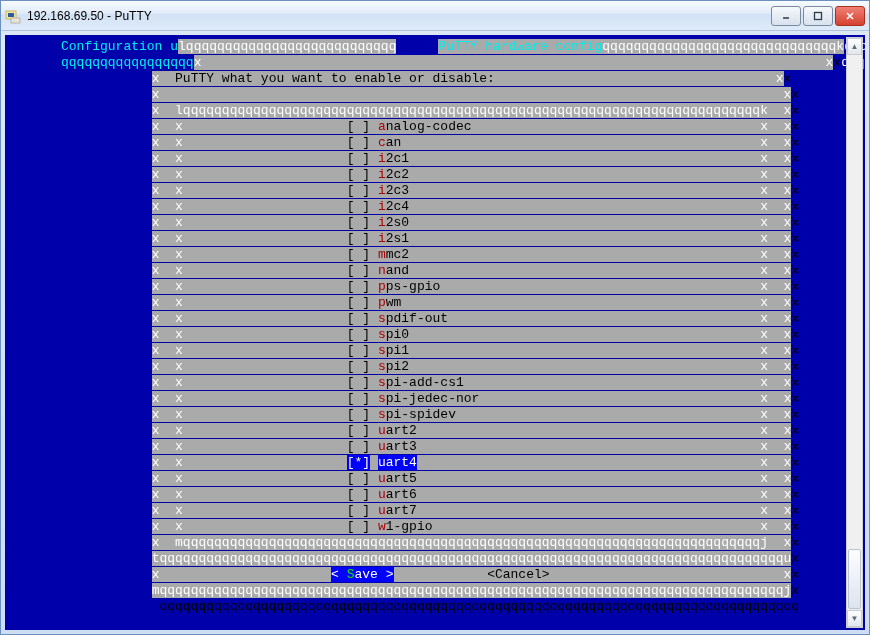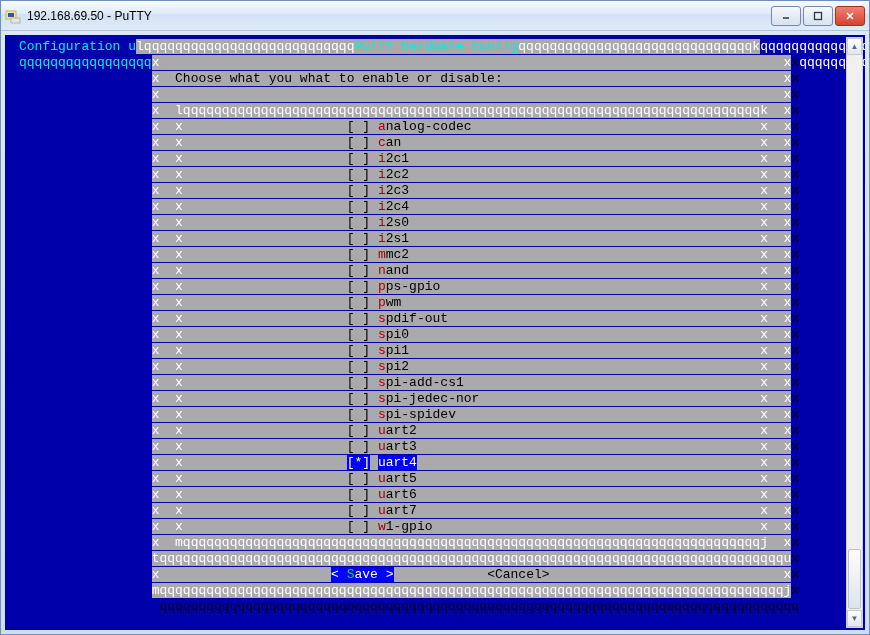--- a/index.html
+++ b/index.html
@@ -52,21 +52,21 @@
     font-size: 13px;
     line-height: 16px;
     letter-spacing: 0;
     white-space: pre;
     color: #fff;
   }
   .term-inner {
     position: absolute;
     left: 14px; top: 4px;
   }
-  .cyan { color: #00eeee; }
+  .cyan { color: #00eeee; margin-left: 42px; }
   .white { color: #ffffff; }
   .gray-bg { background: #aaaaaa; }
   .black { color: #000; }
   .red { color: #aa0000; }
   .sel-blue-bg { background: #0000ff; color: #fff; }
   .save-btn .bracket { color: #fff; }
   .save-hot { color: #00ee00; }
   .shadow-col { color: #000; }
 
   .scrollbar {
@@ -118,21 +118,21 @@
         <svg width="10" height="10">
             <path d="M2,2 L8,8 M8,2 L2,8" stroke="#fff" stroke-width="1.6"></path>
           </svg>
       </div>
     </div>
   </div>
 
   <div class="client">
     <div class="term term-inner" id="term"><span class="cyan">Configuration u</span><span class="gray-bg white">lqqqqqqqqqqqqqqqqqqqqqqqqqqq</span><span class="gray-bg cyan">PuTTY hardware config</span><span class="gray-bg white">qqqqqqqqqqqqqqqqqqqqqqqqqqqqqqk</span><span class="white">qqqqqqqqqqqqqqqqqqqqqqq</span>
 <span class="cyan">qqqqqqqqqqqqqqqqq</span><span class="gray-bg white">x                                                                                x</span><span class="shadow-col">x</span><span class="white">qqqqqqqqqqqqqqqqqqqq</span>
-<span class="white">                 </span><span class="gray-bg white">x</span><span class="gray-bg black">  Choose what you what to enable or disable:</span><span class="gray-bg black">                                    </span><span class="gray-bg white">x</span><span class="shadow-col">x</span>
+<span class="white">                 </span><span class="gray-bg white">x</span><span class="gray-bg black">  PuTTY what you want to enable or disable:</span><span class="gray-bg black">                                    </span><span class="gray-bg white">x</span><span class="shadow-col">x</span>
 <span class="white">                 </span><span class="gray-bg white">x</span><span class="gray-bg black">                                                                                </span><span class="gray-bg white">x</span><span class="shadow-col">x</span>
 <span class="white">                 </span><span class="gray-bg white">x</span><span class="gray-bg black">  </span><span class="gray-bg white">lqqqqqqqqqqqqqqqqqqqqqqqqqqqqqqqqqqqqqqqqqqqqqqqqqqqqqqqqqqqqqqqqqqqqqqqqqqk</span><span class="gray-bg black">  </span><span class="gray-bg white">x</span><span class="shadow-col">x</span>
 <span class="white">                 </span><span class="gray-bg white">x</span><span class="gray-bg black">  </span><span class="gray-bg white">x</span><span class="gray-bg black">                     </span><span class="gray-bg black">[ ]</span><span class="gray-bg black"> </span><span class="gray-bg"><span class="red">a</span></span><span class="gray-bg black">nalog-codec</span><span class="gray-bg black">                                     </span><span class="gray-bg white">x</span><span class="gray-bg black">  </span><span class="gray-bg white">x</span><span class="shadow-col">x</span>
 <span class="white">                 </span><span class="gray-bg white">x</span><span class="gray-bg black">  </span><span class="gray-bg white">x</span><span class="gray-bg black">                     </span><span class="gray-bg black">[ ]</span><span class="gray-bg black"> </span><span class="gray-bg"><span class="red">c</span></span><span class="gray-bg black">an</span><span class="gray-bg black">                                              </span><span class="gray-bg white">x</span><span class="gray-bg black">  </span><span class="gray-bg white">x</span><span class="shadow-col">x</span>
 <span class="white">                 </span><span class="gray-bg white">x</span><span class="gray-bg black">  </span><span class="gray-bg white">x</span><span class="gray-bg black">                     </span><span class="gray-bg black">[ ]</span><span class="gray-bg black"> </span><span class="gray-bg"><span class="red">i</span></span><span class="gray-bg black">2c1</span><span class="gray-bg black">                                             </span><span class="gray-bg white">x</span><span class="gray-bg black">  </span><span class="gray-bg white">x</span><span class="shadow-col">x</span>
 <span class="white">                 </span><span class="gray-bg white">x</span><span class="gray-bg black">  </span><span class="gray-bg white">x</span><span class="gray-bg black">                     </span><span class="gray-bg black">[ ]</span><span class="gray-bg black"> </span><span class="gray-bg"><span class="red">i</span></span><span class="gray-bg black">2c2</span><span class="gray-bg black">                                             </span><span class="gray-bg white">x</span><span class="gray-bg black">  </span><span class="gray-bg white">x</span><span class="shadow-col">x</span>
 <span class="white">                 </span><span class="gray-bg white">x</span><span class="gray-bg black">  </span><span class="gray-bg white">x</span><span class="gray-bg black">                     </span><span class="gray-bg black">[ ]</span><span class="gray-bg black"> </span><span class="gray-bg"><span class="red">i</span></span><span class="gray-bg black">2c3</span><span class="gray-bg black">                                             </span><span class="gray-bg white">x</span><span class="gray-bg black">  </span><span class="gray-bg white">x</span><span class="shadow-col">x</span>
 <span class="white">                 </span><span class="gray-bg white">x</span><span class="gray-bg black">  </span><span class="gray-bg white">x</span><span class="gray-bg black">                     </span><span class="gray-bg black">[ ]</span><span class="gray-bg black"> </span><span class="gray-bg"><span class="red">i</span></span><span class="gray-bg black">2c4</span><span class="gray-bg black">                                             </span><span class="gray-bg white">x</span><span class="gray-bg black">  </span><span class="gray-bg white">x</span><span class="shadow-col">x</span>
 <span class="white">                 </span><span class="gray-bg white">x</span><span class="gray-bg black">  </span><span class="gray-bg white">x</span><span class="gray-bg black">                     </span><span class="gray-bg black">[ ]</span><span class="gray-bg black"> </span><span class="gray-bg"><span class="red">i</span></span><span class="gray-bg black">2s0</span><span class="gray-bg black">                                             </span><span class="gray-bg white">x</span><span class="gray-bg black">  </span><span class="gray-bg white">x</span><span class="shadow-col">x</span>
 <span class="white">                 </span><span class="gray-bg white">x</span><span class="gray-bg black">  </span><span class="gray-bg white">x</span><span class="gray-bg black">                     </span><span class="gray-bg black">[ ]</span><span class="gray-bg black"> </span><span class="gray-bg"><span class="red">i</span></span><span class="gray-bg black">2s1</span><span class="gray-bg black">                                             </span><span class="gray-bg white">x</span><span class="gray-bg black">  </span><span class="gray-bg white">x</span><span class="shadow-col">x</span>

